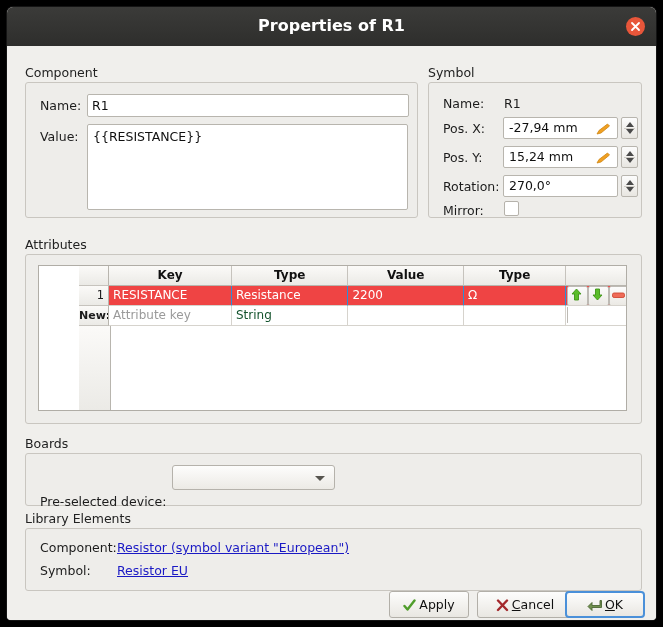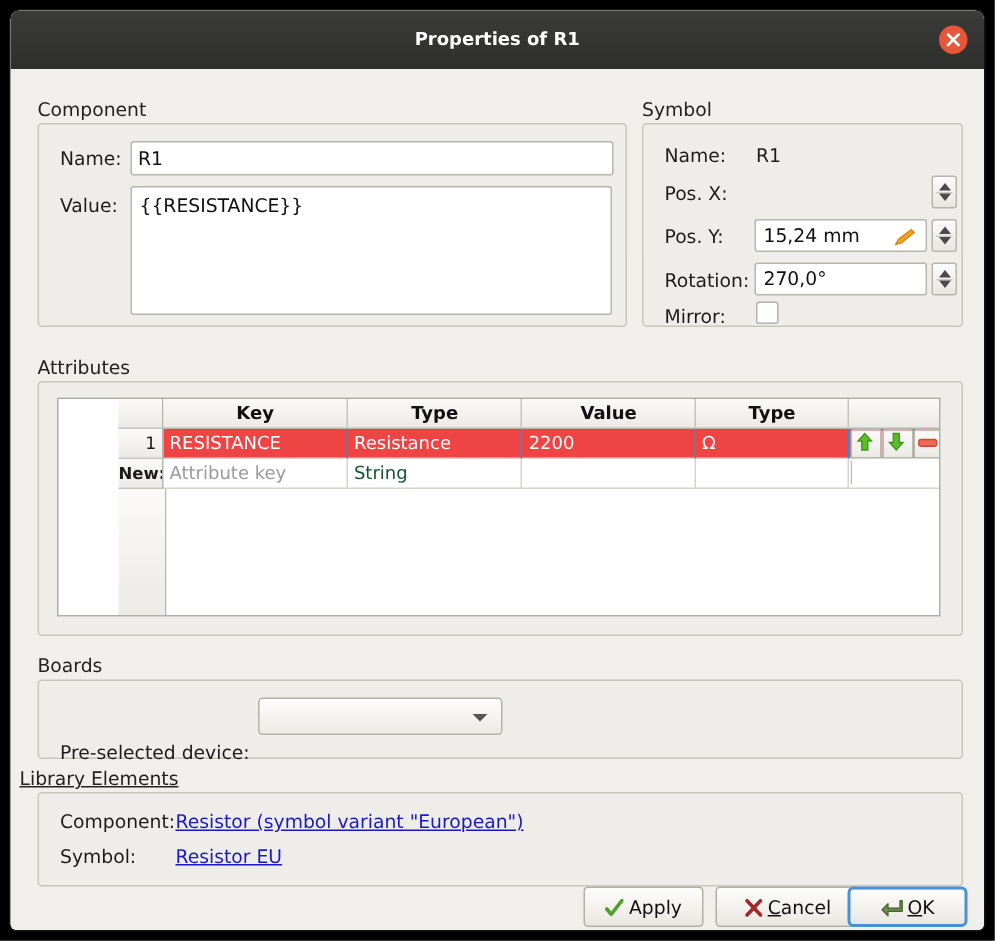--- a/index.html
+++ b/index.html
@@ -31,21 +31,21 @@
     background: linear-gradient(#3b3b39, #2e2e2c);
     border-bottom: 1px solid #1c1c1a;
     border-radius: 5px 5px 0 0;
   }
   #titlebar .title {
     position: absolute;
     left: 0; right: 0; top: 0;
     line-height: 38px;
     text-align: center;
     color: #ffffff;
-    font-size: 12px;
+    font-size: 16px;
     font-weight: bold;
     border-radius: 11px;
   }
   #close-btn {
     position: absolute;
     right: 11px;
     top: 10px;
     width: 19px;
     height: 19px;
     border-radius: 50%;
@@ -314,20 +314,28 @@
     <div class="lbl" style="left:33px; top:83px;">Value:</div>
     <div class="textarea" style="left:80px; top:78px; width:321px; height:86px;">{{RESISTANCE}}</div>
 
     <div class="group-title" style="left:421px; top:19px;">Symbol</div>
     <div class="group-box" style="left:421px; top:36px; width:212px; height:134px;"></div>
 
     <div class="lbl" style="left:436px; top:50px;">Name:</div>
     <div class="lbl" style="left:497px; top:50px; font-weight:normal;">R1</div>
 
     <div class="lbl" style="left:436px; top:75px;">Pos. X:</div>
+    <div class="spinfield" style="left:496px; top:71px; width:115px;">
+      <span>-27,94 mm</span>
+      <span class="pencil">
+        <svg width="17" height="13" viewBox="0 0 17 13">
+          <path d="M2 11 L4 7.5 L12.5 1 L14.5 3 L6 10 Z" fill="#f0a022" stroke="#cf8512" stroke-width="0.8"></path>
+        </svg>
+      </span>
+    </div>
     <div class="spinner" style="left:614px; top:71px;">
       <span class="tri up"></span>
       <span class="sep"></span>
       <span class="tri down"></span>
     </div>
 
     <div class="lbl" style="left:436px; top:104px;">Pos. Y:</div>
     <div class="spinfield" style="left:496px; top:100px; width:115px;">
       <span>15,24 mm</span>
       <span class="pencil">
@@ -414,21 +422,21 @@
     </div>
 
     <div class="group-title" style="left:18px; top:390px;">Boards</div>
     <div class="group-box" style="left:18px; top:407px; width:615px; height:51px;"></div>
     <div class="lbl" style="left:33px; top:448px;">Pre-selected device:</div>
     <div class="combo" style="left:165px; top:419px; width:163px;">
       <span style="position:absolute;left:6px;top:4px;font-size:12.5px;color:#101010;"></span>
       <span class="arrow"></span>
     </div>
 
-    <div class="group-title" style="left:6px; top:465px;text-decoration:underline;">Library Elements</div>
+    <div class="group-title" style="left:18px; top:465px;">Library Elements</div>
     <div class="group-box" style="left:18px; top:482px; width:615px; height:61px;"></div>
 
     <div class="lbl" style="left:33px; top:494px;">Component:</div>
     <div class="link" style="left:110px; top:494px;">Resistor (symbol variant "European")</div>
 
     <div class="lbl" style="left:33px; top:517px;">Symbol:</div>
     <div class="link" style="left:110px; top:517px;">Resistor EU</div>
 
     <div class="dlgbtn" style="left:382px; top:545px; width:80px;">
       <span class="bicon">

